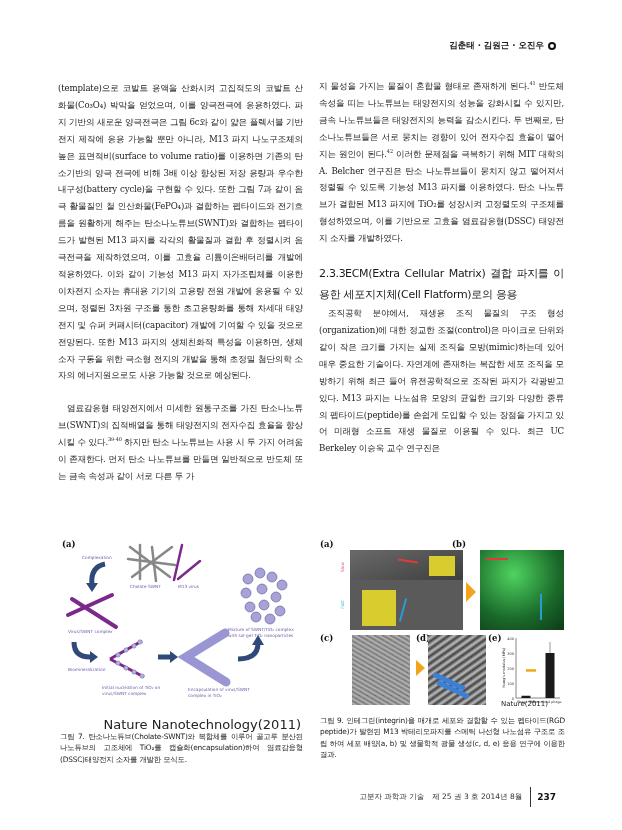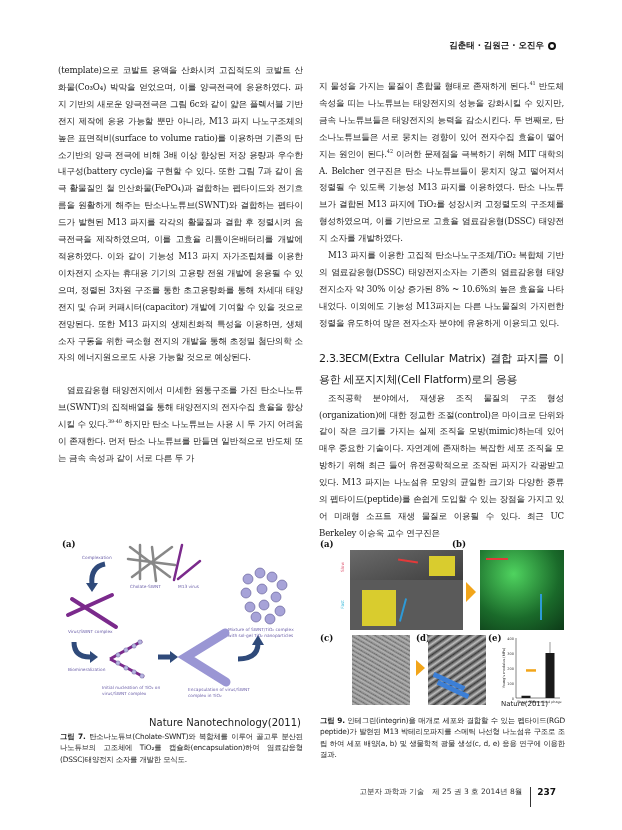--- a/index.html
+++ b/index.html
@@ -3,61 +3,60 @@
   <meta charset="utf-8">
   <style>
     * { margin: 0; padding: 0; box-sizing: border-box; }
     html, body { width: 622px; height: 830px; background: #ffffff; overflow: hidden; }
     body { position: relative; font-family: "DejaVu Serif", serif; color: #1a1a1a; }
 
     .running-head { position: absolute; top: 40px; right: 66px; font-family: "DejaVu Sans", sans-serif; font-size: 8.5px; font-weight: bold; color: #222; display: flex; align-items: center; gap: 4px; }
     .running-head .dot { width: 8px; height: 8px; border: 2.2px solid #111; border-radius: 50%; display: inline-block; }
 
     .col { position: absolute; font-size: 8.6px; line-height: 16.9px; text-align: justify; letter-spacing: -0.15px; }
-    .col-left { left: 58px; top: 62px; width: 245px; }
+    .col-left { left: 58px; top: 80px; width: 245px; }
     .col-right { left: 319px; top: 78px; width: 245px; }
     .col p { margin: 0; }
     .indent { text-indent: 9px; }
     sup { font-size: 5px; line-height: 0; vertical-align: super; }
 
     .heading { font-family: "DejaVu Sans", sans-serif; font-weight: normal; font-size: 11px; line-height: 21px; letter-spacing: -0.3px; text-align: justify; }
     .heading .num { display: inline-block; width: 26px; }
     .sec-gap { height: 16px; }
 
     .figure { position: absolute; }
     .fig8 { left: 60px; top: 537px; width: 243px; height: 218px; }
     .fig9 { left: 320px; top: 538px; width: 245px; height: 175px; }
-    .fig-credit { position: absolute; font-family: "DejaVu Sans", sans-serif; font-size: 10px; color: #222; }
+    .fig-credit { position: absolute; font-family: "DejaVu Sans", sans-serif; font-size: 13px; color: #222; }
     .caption { position: absolute; font-family: "DejaVu Sans", sans-serif; font-size: 7.4px; line-height: 11.3px; text-align: justify; letter-spacing: -0.2px; color: #222; }
-    .caption b { font-weight: bold; }
+    .caption b { font-weight: normal; }
 
     .panel-label { position: absolute; font-family: "DejaVu Serif", serif; font-weight: bold; font-size: 8.5px; color: #111; }
     .fig-text { position: absolute; font-family: "DejaVu Sans", sans-serif; font-size: 4.3px; color: #6b5fa8; line-height: 5.5px; }
 
-    .footer { position: absolute; top: 782px; right: 66px; font-family: "DejaVu Sans", sans-serif; font-size: 7.5px; color: #333; display: flex; align-items: center; }
+    .footer { position: absolute; top: 782px; right: 66px; font-family: "DejaVu Sans", sans-serif; font-size: 7.5px; color: #333; display: flex; align-items: flex-end; }
     .footer .sep { width: 1px; height: 20px; background: #333; margin: 0 6px 0 8px; position: relative; top: 5px; }
     .footer .pnum { font-weight: bold; font-size: 9px; color: #111; }
   </style>
 </head>
 <body>
 
 <div class="running-head">
   <span>김춘태 · 김원근 · 오진우</span>
   <span class="dot"></span>
 </div>
 
 <div class="col col-left">
   <p>(template)으로 코발트 용액을 산화시켜 고집적도의 코발트 산화물(Co₃O₄) 박막을 얻었으며, 이를 양극전극에 응용하였다. 파지 기반의 새로운 양극전극은 그림 6c와 같이 얇은 플렉서블 기반 전지 제작에 응용 가능할 뿐만 아니라, M13 파지 나노구조체의 높은 표면적비(surface to volume ratio)를 이용하면 기존의 탄소기반의 양극 전극에 비해 3배 이상 향상된 저장 용량과 우수한 내구성(battery cycle)을 구현할 수 있다. 또한 그림 7과 같이 음극 활물질인 철 인산화물(FePO₄)과 결합하는 펩타이드와 전기흐름을 원활하게 해주는 탄소나노튜브(SWNT)와 결합하는 펩타이드가 발현된 M13 파지를 각각의 활물질과 결합 후 정렬시켜 음극전극을 제작하였으며, 이를 고효율 리튬이온배터리를 개발에 적용하였다. 이와 같이 기능성 M13 파지 자가조립체를 이용한 이차전지 소자는 휴대용 기기의 고용량 전원 개발에 응용될 수 있으며, 정렬된 3차원 구조를 통한 초고용량화를 통해 차세대 태양전지 및 슈퍼 커패시터(capacitor) 개발에 기여할 수 있을 것으로 전망된다. 또한 M13 파지의 생체친화적 특성을 이용하면, 생체소자 구동을 위한 극소형 전지의 개발을 통해 초정밀 첨단의학 소자의 에너지원으로도 사용 가능할 것으로 예상된다.</p>
   <div class="sec-gap"></div>
   <p class="indent"><span>염료감응형 태양전지에서 미세한 원통구조를 가진 탄소나노튜브(SWNT)의 집적배열을 통해 태양전지의 전자수집 효율을 향상시킬 수 있다.</span><sup>39-40</sup><span> 하지만 탄소 나노튜브는 사용 시 두 가지 어려움이 존재한다. 먼저 탄소 나노튜브를 만들면 일반적으로 반도체 또는 금속 속성과 같이 서로 다른 두 가</span></p>
 </div>
 
 <div class="col col-right">
   <p><span>지 물성을 가지는 물질이 혼합물 형태로 존재하게 된다.</span><sup>41</sup><span> 반도체 속성을 띠는 나노튜브는 태양전지의 성능을 강화시킬 수 있지만, 금속 나노튜브들은 태양전지의 능력을 감소시킨다. 두 번째로, 탄소나노튜브들은 서로 뭉치는 경향이 있어 전자수집 효율이 떨어지는 원인이 된다.</span><sup>42</sup><span> 이러한 문제점을 극복하기 위해 MIT 대학의 A. Belcher 연구진은 탄소 나노튜브들이 뭉치지 않고 떨어져서 정렬될 수 있도록 기능성 M13 파지를 이용하였다. 탄소 나노튜브가 결합된 M13 파지에 TiO₂를 성장시켜 고정렬도의 구조체를 형성하였으며, 이를 기반으로 고효율 염료감응형(DSSC) 태양전지 소자를 개발하였다.</span></p>
-  <p class="indent">M13 파지를 이용한 고집적 탄소나노구조체/TiO₂ 복합체 기반의 염료감응형(DSSC) 태양전지소자는 기존의 염료감응형 태양전지소자 약 30% 이상 증가된 8% ~ 10.6%의 높은 효율을 나타내었다. 이외에도 기능성 M13파지는 다른 나노물질의 가지런한 정렬을 유도하여 많은 전자소자 분야에 유용하게 이용되고 있다.</p>
   <div class="sec-gap"></div>
   <div class="heading">
     <span class="num">2.3.3</span><span>ECM(Extra Cellular Matrix) 결합 파지를 이용한 세포지지체(Cell Flatform)로의 응용</span>
   </div>
   <p class="indent">조직공학 분야에서, 재생용 조직 물질의 구조 형성(organization)에 대한 정교한 조절(control)은 마이크로 단위와 같이 작은 크기를 가지는 실제 조직을 모방(mimic)하는데 있어 매우 중요한 기술이다. 자연계에 존재하는 복잡한 세포 조직을 모방하기 위해 최근 들어 유전공학적으로 조작된 파지가 각광받고 있다. M13 파지는 나노섬유 모양의 균일한 크기와 다양한 종류의 펩타이드(peptide)를 손쉽게 도입할 수 있는 장점을 가지고 있어 미래형 소프트 재생 물질로 이용될 수 있다. 최근 UC Berkeley 이승욱 교수 연구진은</p>
 </div>
 
 <div class="figure fig8">
   <span class="panel-label" style="left:2px;top:2px;">(a)</span>
   <svg width="243" height="175" style="position:absolute;left:0;top:0;">

